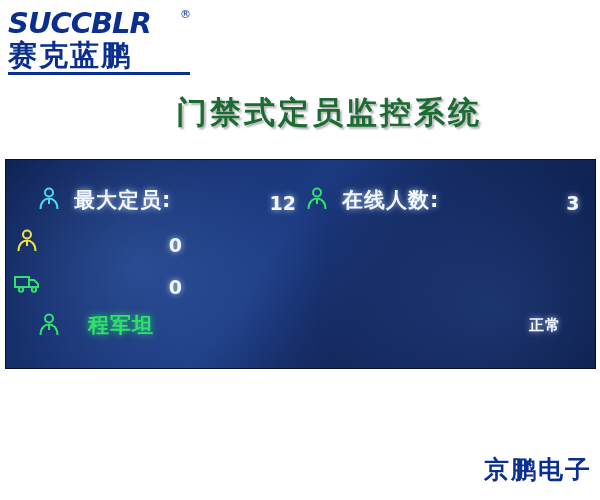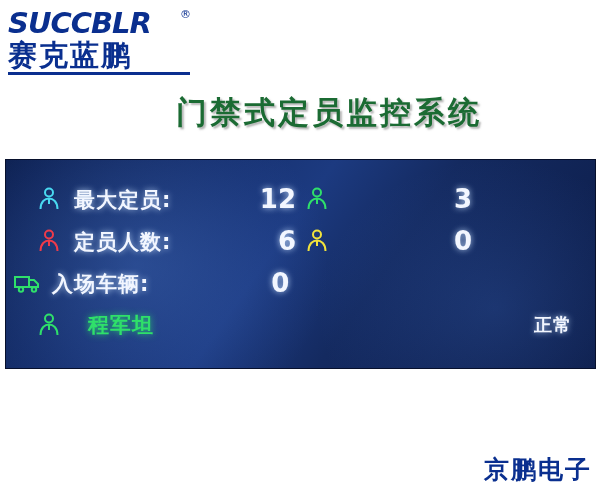--- a/index.html
+++ b/index.html
@@ -139,21 +139,21 @@
     font-family: "DejaVu Sans", sans-serif;
     font-weight: bold;
     font-size: 21px;
     letter-spacing: 1px;
     white-space: nowrap;
     padding-left: 10px;
   }
   .led-value {
     font-family: "DejaVu Sans", sans-serif;
     font-weight: bold;
-    font-size: 26px;
+    font-size: 19px;
     text-align: right;
     white-space: nowrap;
   }
   .v-a { width: 135px; }
   .v-b { width: 140px; }
 
   .c-white  { color: #f2f6ff; text-shadow: 0 0 6px rgba(200,225,255,0.85); }
 
   
   .names-row {
@@ -174,24 +174,24 @@
     font-family: "DejaVu Sans", sans-serif;
     font-weight: bold;
     font-size: 21px;
     color: #2fe06a;
     text-shadow: 0 0 7px rgba(45,230,110,0.85);
     letter-spacing: 1px;
   }
   .status-ok {
     font-family: "DejaVu Sans", sans-serif;
     font-weight: bold;
-    font-size: 18px;
+    font-size: 15px;
     color: #f2f6ff;
     text-shadow: 0 0 6px rgba(200,225,255,0.85);
-    padding-right: 23px;
+    padding-right: 34px;
     letter-spacing: 1px;
   }
 
   
   .footer-brand {
     position: absolute;
     right: 8px;
     bottom: 14px;
     font-family: "DejaVu Sans", sans-serif;
     font-weight: bold;
@@ -231,36 +231,26 @@
         <div class="led-value c-white v-a">12</div>
       </div>
       <div class="cell col-b">
         <div class="icon-box">
           <svg width="26" height="26" viewBox="0 0 26 26">
             <circle cx="13" cy="6.5" r="4" fill="none" stroke="#2fe06a" stroke-width="2"></circle>
             <path d="M4.5 23 C4.5 15.5 9 12.5 13 12.5 C17 12.5 21.5 15.5 21.5 23" fill="none" stroke="#2fe06a" stroke-width="2"></path>
             <path d="M13 12.5 L13 18" stroke="#2fe06a" stroke-width="2"></path>
           </svg>
         </div>
+        <div class="led-label c-white">在线人数:</div>
         <div class="led-value c-white v-b">3</div>
       </div>
     </div>
 
     <div class="led-row">
-      <div class="cell col-a">
-        <div class="icon-box">
-          <svg width="26" height="26" viewBox="0 0 26 26">
-            <circle cx="13" cy="6.5" r="4" fill="none" stroke="#ef3b4a" stroke-width="2"></circle>
-            <path d="M4.5 23 C4.5 15.5 9 12.5 13 12.5 C17 12.5 21.5 15.5 21.5 23" fill="none" stroke="#ef3b4a" stroke-width="2"></path>
-            <path d="M13 12.5 L13 18" stroke="#ef3b4a" stroke-width="2"></path>
-          </svg>
-        </div>
-        <div class="led-label c-white">定员人数:</div>
-        <div class="led-value c-white v-a">6</div>
-      </div>
       <div class="cell col-b">
         <div class="icon-box">
           <svg width="26" height="26" viewBox="0 0 26 26">
             <circle cx="13" cy="6.5" r="4" fill="none" stroke="#f2e33c" stroke-width="2"></circle>
             <path d="M4.5 23 C4.5 15.5 9 12.5 13 12.5 C17 12.5 21.5 15.5 21.5 23" fill="none" stroke="#f2e33c" stroke-width="2"></path>
             <path d="M13 12.5 L13 18" stroke="#f2e33c" stroke-width="2"></path>
           </svg>
         </div>
         <div class="led-value c-white v-b">0</div>
       </div>
@@ -269,21 +259,20 @@
     <div class="led-row">
       <div class="cell col-b">
         <div class="icon-box">
           <svg width="28" height="26" viewBox="0 0 28 26">
             <rect x="2" y="7" width="14" height="10" fill="none" stroke="#2fe06a" stroke-width="2"></rect>
             <path d="M16 10 L21 10 L25 14 L25 17 L16 17 Z" fill="none" stroke="#2fe06a" stroke-width="2"></path>
             <circle cx="8" cy="19.5" r="2.2" fill="none" stroke="#2fe06a" stroke-width="2"></circle>
             <circle cx="21" cy="19.5" r="2.2" fill="none" stroke="#2fe06a" stroke-width="2"></circle>
           </svg>
         </div>
-        <div class="led-label c-white">入场车辆:</div>
         <div class="led-value c-white v-b">0</div>
       </div>
     </div>
 
     <div class="names-row">
       <div class="icon-box">
         <svg width="26" height="26" viewBox="0 0 26 26">
           <circle cx="13" cy="6.5" r="4" fill="none" stroke="#2fe06a" stroke-width="2"></circle>
           <path d="M4.5 23 C4.5 15.5 9 12.5 13 12.5 C17 12.5 21.5 15.5 21.5 23" fill="none" stroke="#2fe06a" stroke-width="2"></path>
           <path d="M13 12.5 L13 18" stroke="#2fe06a" stroke-width="2"></path>

